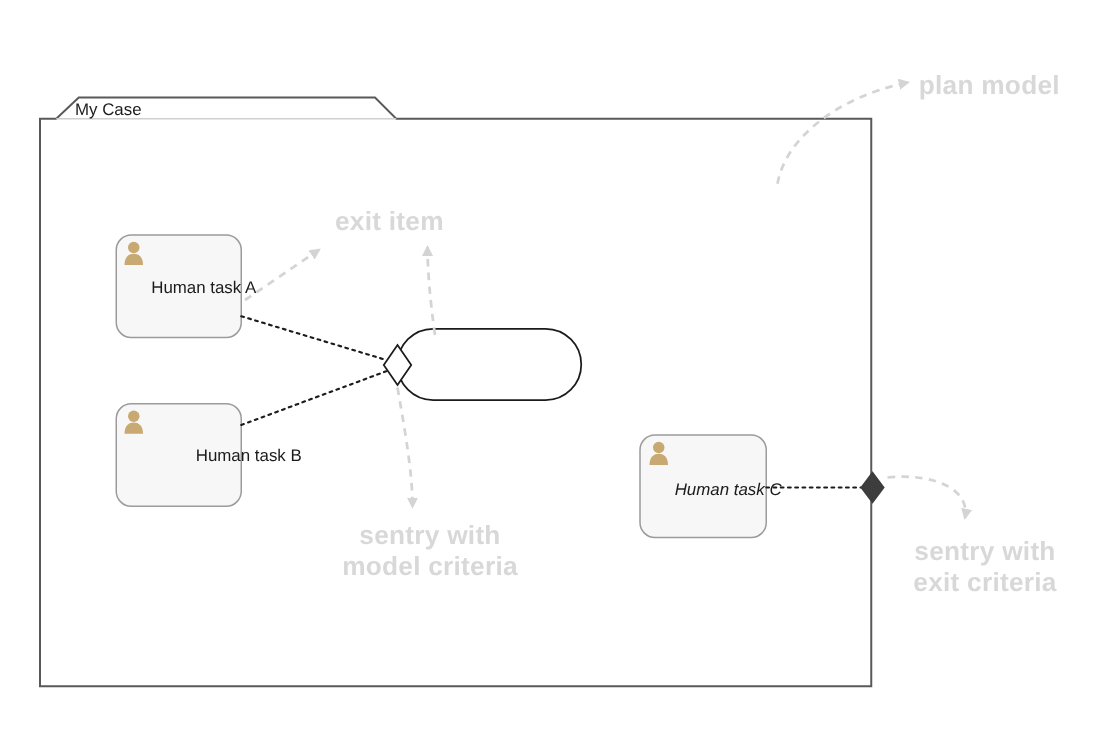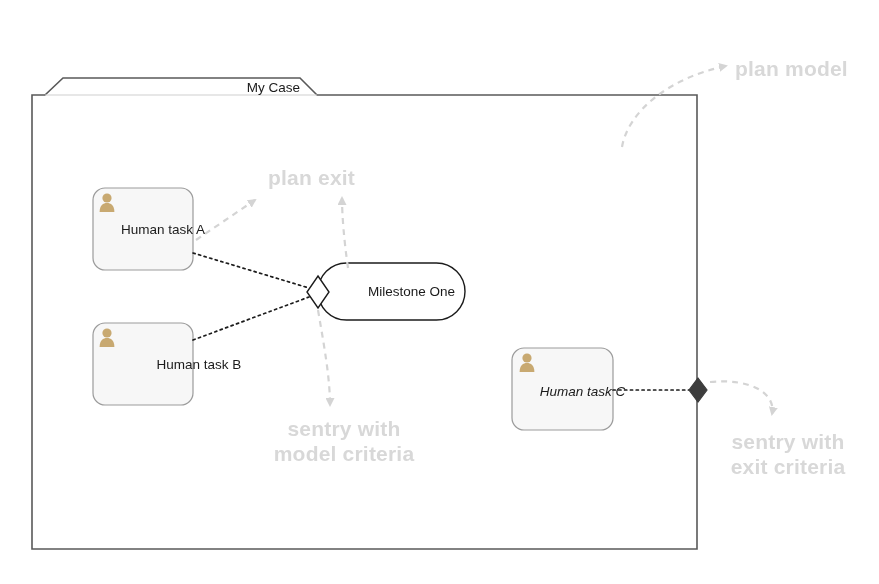--- a/index.html
+++ b/index.html
@@ -30,21 +30,21 @@
     font-family: "Liberation Sans", sans-serif;
     white-space: nowrap;
     pointer-events: none;
     margin-left: 20px;
   }
   .case-title {
     position: absolute;
     left: 60px;
     top: 80px;
     width: 240px;
-    text-align: right;
+    text-align: left;
     font-size: 13.5px;
     color: #1b1b1b;
   }
   .annotation {
     position: absolute;
     font-size: 21px;
     font-weight: bold;
     color: #d8d8d8;
     line-height: 25px;
     text-align: center;
@@ -124,28 +124,27 @@
   </svg>
 
   <div class="case-title">My Case</div>
 
   <div class="node-label" style="left:93px; top:222px; width:100px;">Human task A</div>
 
   <div class="node-label" style="left:93px; top:357px; width:100px;padding-left:36px;">Human task B</div>
 
   <div class="node-label" style="left:512px; top:384px; width:101px;font-style:italic;">Human task C</div>
 
-  <div class="node-label" style="left:318px; top:284px; width:147px;">Milestone One</div>
 
   <div class="annotation left-align" style="left:735px; top:56px;">
     <div>plan model</div>
   </div>
 
   <div class="annotation left-align" style="left:268px; top:165px;">
-    <div>plan exit</div>
+    <div>exit item</div>
   </div>
 
   <div class="annotation" style="left:263px; top:416px; width:162px;">
     <div>sentry with</div>
     <div>model criteria</div>
   </div>
 
   <div class="annotation" style="left:712px; top:429px; width:152px;">
     <div>sentry with</div>
     <div>exit criteria</div>

